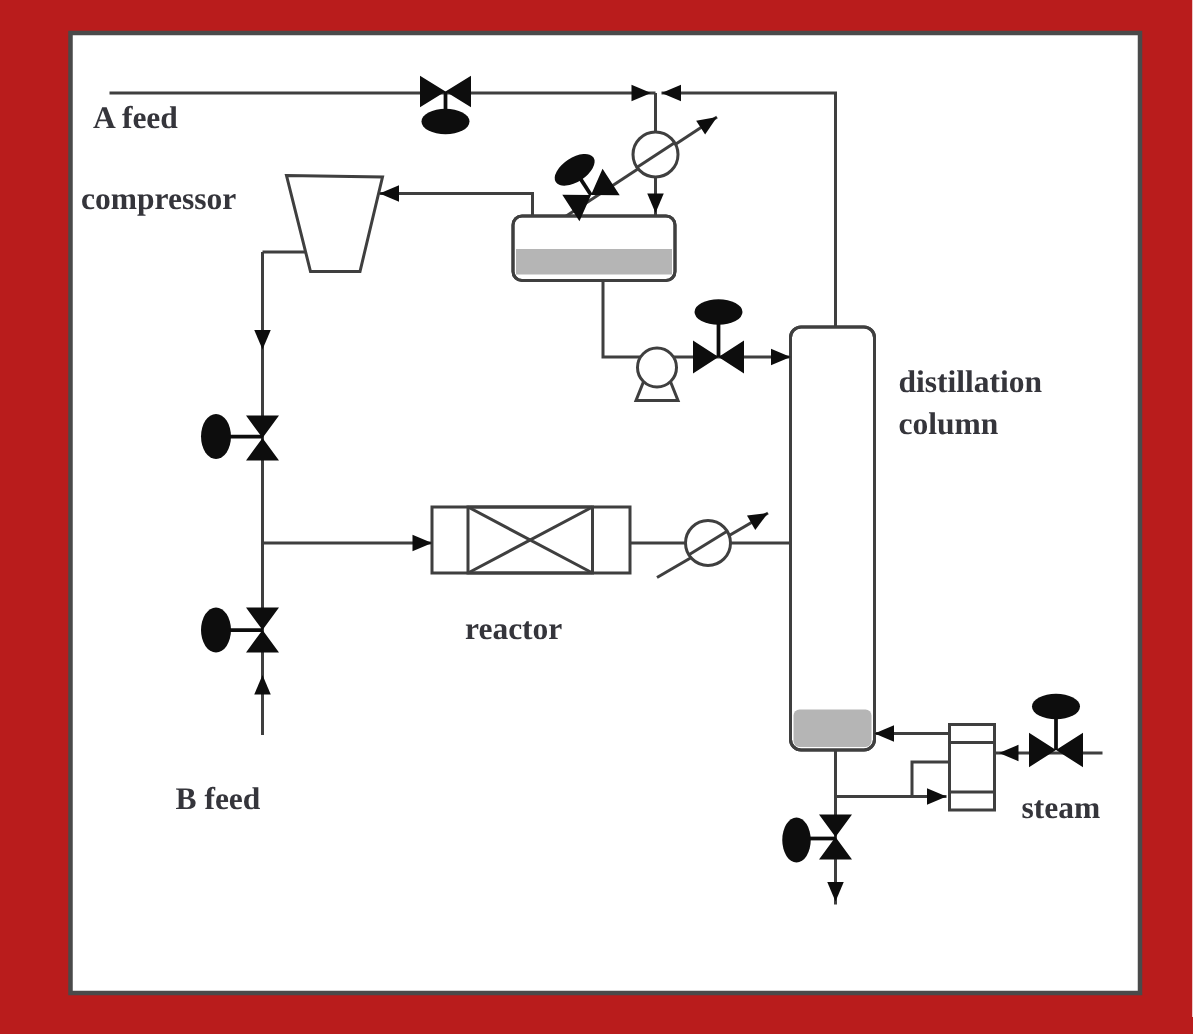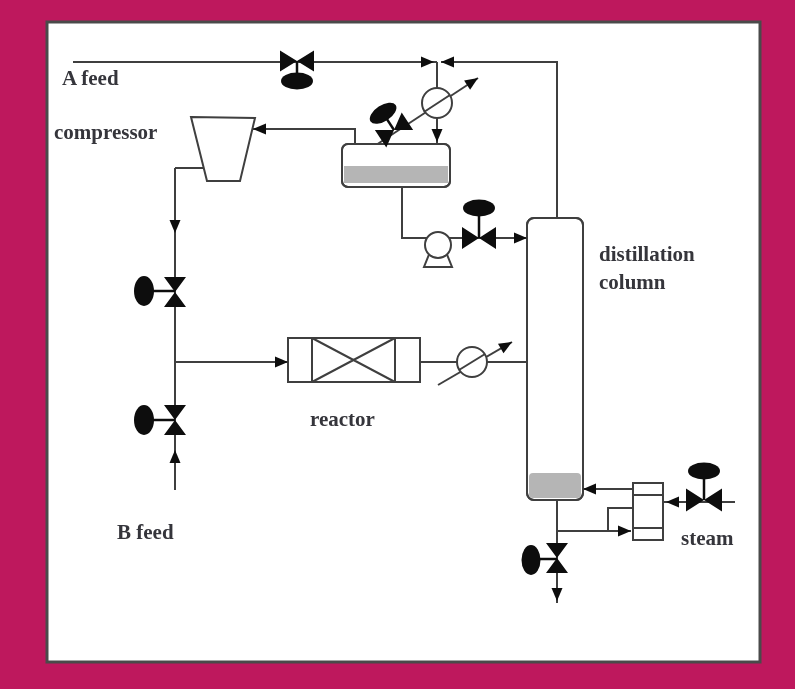--- a/index.html
+++ b/index.html
@@ -8,21 +8,21 @@
     background: #ffffff;
     width: 795px;
     height: 689px;
     overflow: hidden;
     font-family: "Liberation Serif", "DejaVu Serif", serif;
   }
   .stage {
     position: relative;
     width: 795px;
     height: 689px;
-    background: #be185d;
+    background: #b91c1c;
     text-align: right;
   }
   svg { display: block; }
   .pipe {
     stroke: #3f3f3f;
     stroke-width: 2;
     fill: none;
   }
   .vessel {
     stroke: #3f3f3f;

